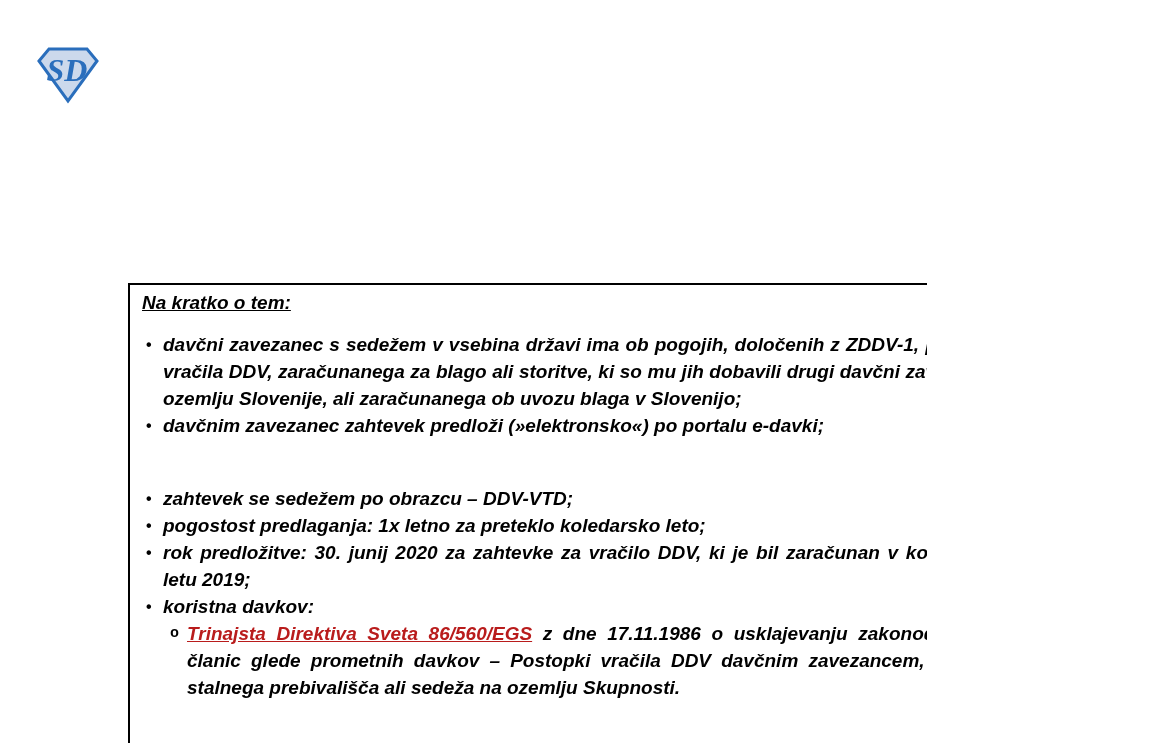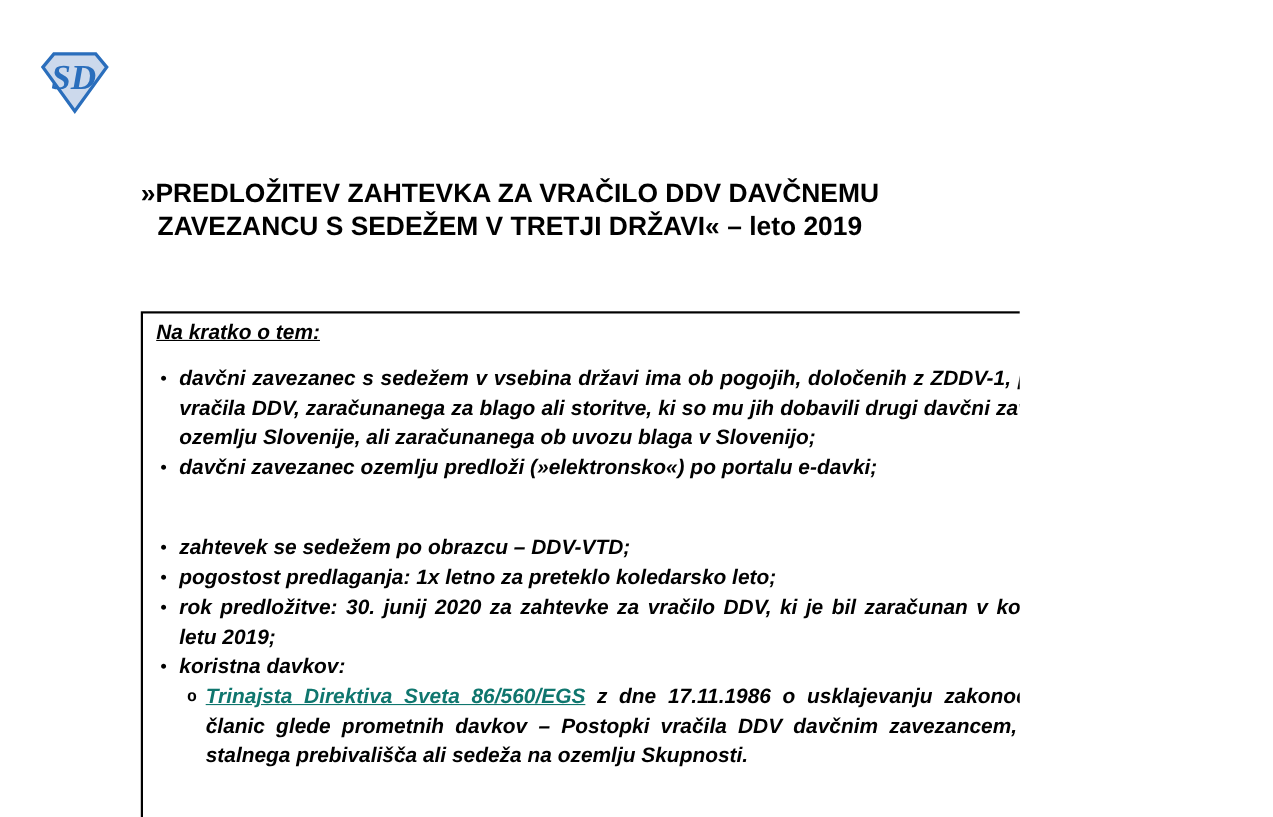--- a/index.html
+++ b/index.html
@@ -100,37 +100,33 @@
 </head>
 <body>
 
 <div class="page">
 
   <svg class="logo" viewBox="0 0 64 58" xmlns="http://www.w3.org/2000/svg">
     <path d="M3 15 L13 3 L51 3 L61 15 L32 55 Z" fill="#ccd9ec" stroke="#2a6ebc" stroke-width="3" stroke-linejoin="miter"></path>
     <text x="31" y="35" text-anchor="middle" font-family="Liberation Serif, serif" font-size="32" font-weight="bold" font-style="italic" fill="#2a6ebc">SD</text>
   </svg>
 
-  <div class="doc-title">
-    <div>»PREDLOŽITEV ZAHTEVKA ZA VRAČILO DDV DAVČNEMU</div>
-    <div>ZAVEZANCU S SEDEŽEM V TRETJI DRŽAVI« – leto 2019</div>
-  </div>
 
   <div class="info-box">
 
     <div class="box-heading">Na kratko o tem:</div>
 
     <div class="bullet-row">
       <span class="marker">•</span>
       <div class="btext">davčni zavezanec s sedežem v vsebina državi ima ob pogojih, določenih z ZDDV-1, pravico do vračila DDV, zaračunanega za blago ali storitve, ki so mu jih dobavili drugi davčni zavezanci na ozemlju Slovenije, ali zaračunanega ob uvozu blaga v Slovenijo;</div>
     </div>
 
     <div class="bullet-row">
       <span class="marker">•</span>
-      <div class="btext">davčni zavezanec ozemlju predloži (»elektronsko«) po portalu e-davki;</div>
+      <div class="btext">davčnim zavezanec zahtevek predloži (»elektronsko«) po portalu e-davki;</div>
     </div>
 
     <div class="bullet-row gap-before">
       <span class="marker">•</span>
       <div class="btext">zahtevek se sedežem po obrazcu – DDV-VTD;</div>
     </div>
 
     <div class="bullet-row">
       <span class="marker">•</span>
       <div class="btext">pogostost predlaganja: 1x letno za preteklo koledarsko leto;</div>
@@ -142,18 +138,18 @@
     </div>
 
     <div class="bullet-row">
       <span class="marker">•</span>
       <div class="btext">koristna davkov:</div>
     </div>
 
     <div class="sub-row">
       <span class="sub-marker">o</span>
       <div class="btext">
-        <a class="doc-link" style="color: #0f766e;">Trinajsta Direktiva Sveta 86/560/EGS</a><span> z dne 17.11.1986 o usklajevanju zakonodaje držav članic glede prometnih davkov – Postopki vračila DDV davčnim zavezancem, ki nimajo stalnega prebivališča ali sedeža na ozemlju Skupnosti.</span>
+        <a class="doc-link" style="color: #b91c1c;">Trinajsta Direktiva Sveta 86/560/EGS</a><span> z dne 17.11.1986 o usklajevanju zakonodaje držav članic glede prometnih davkov – Postopki vračila DDV davčnim zavezancem, ki nimajo stalnega prebivališča ali sedeža na ozemlju Skupnosti.</span>
       </div>
     </div>
 
   </div>
 </div>
 
 </body></html>

